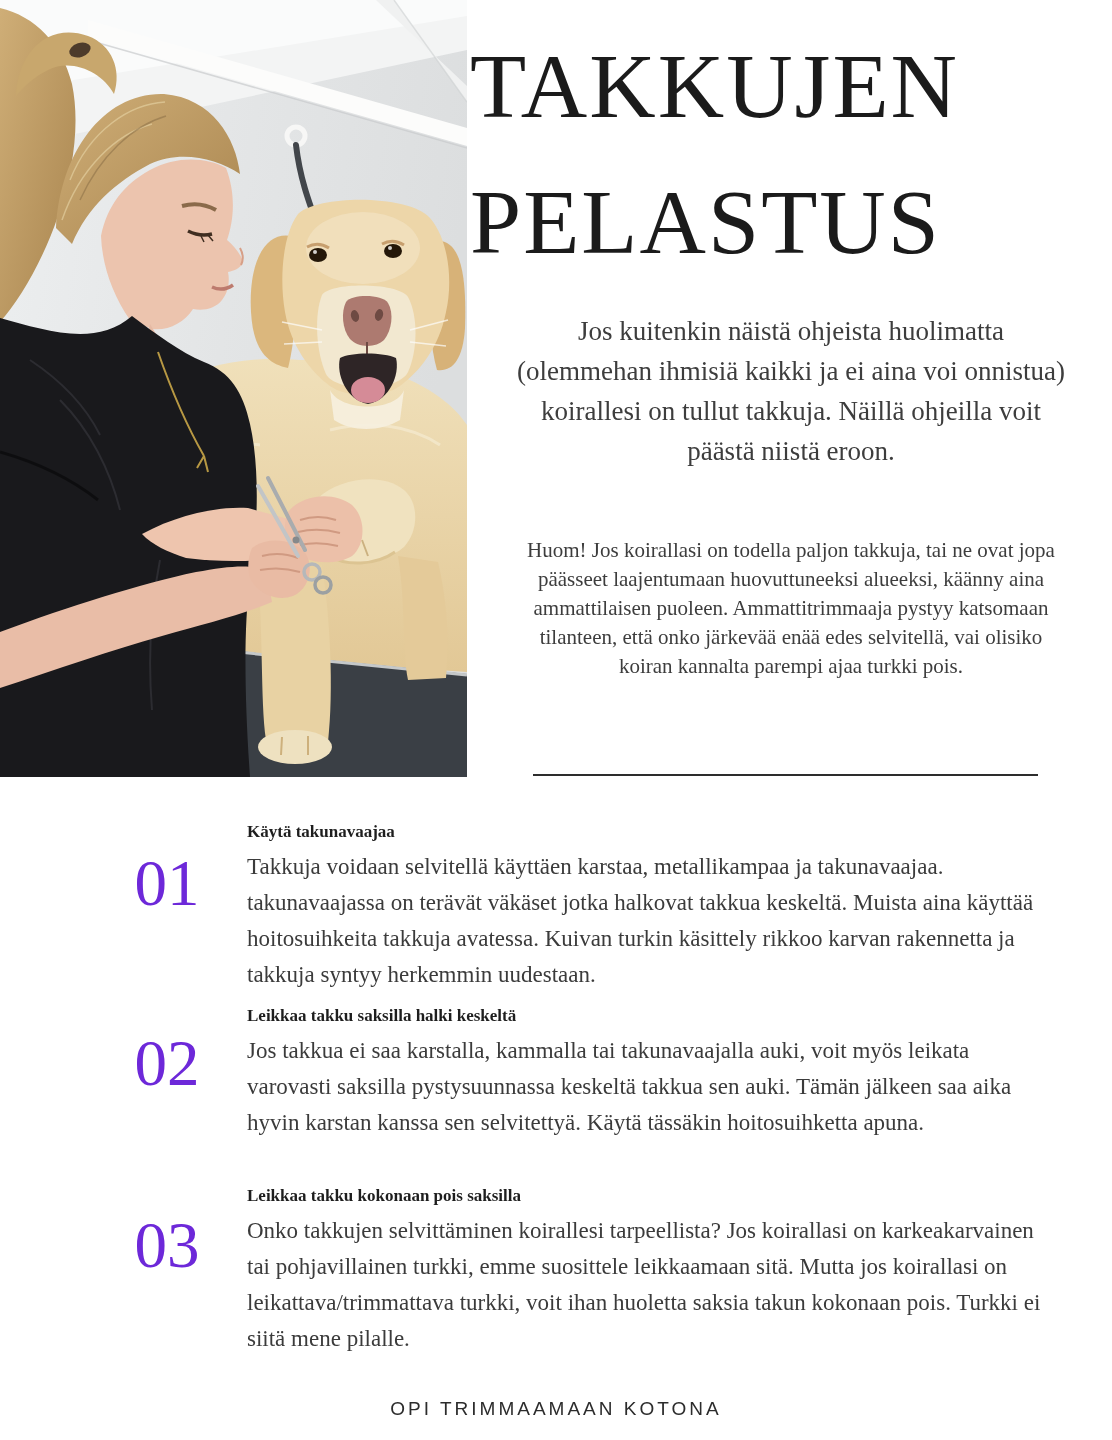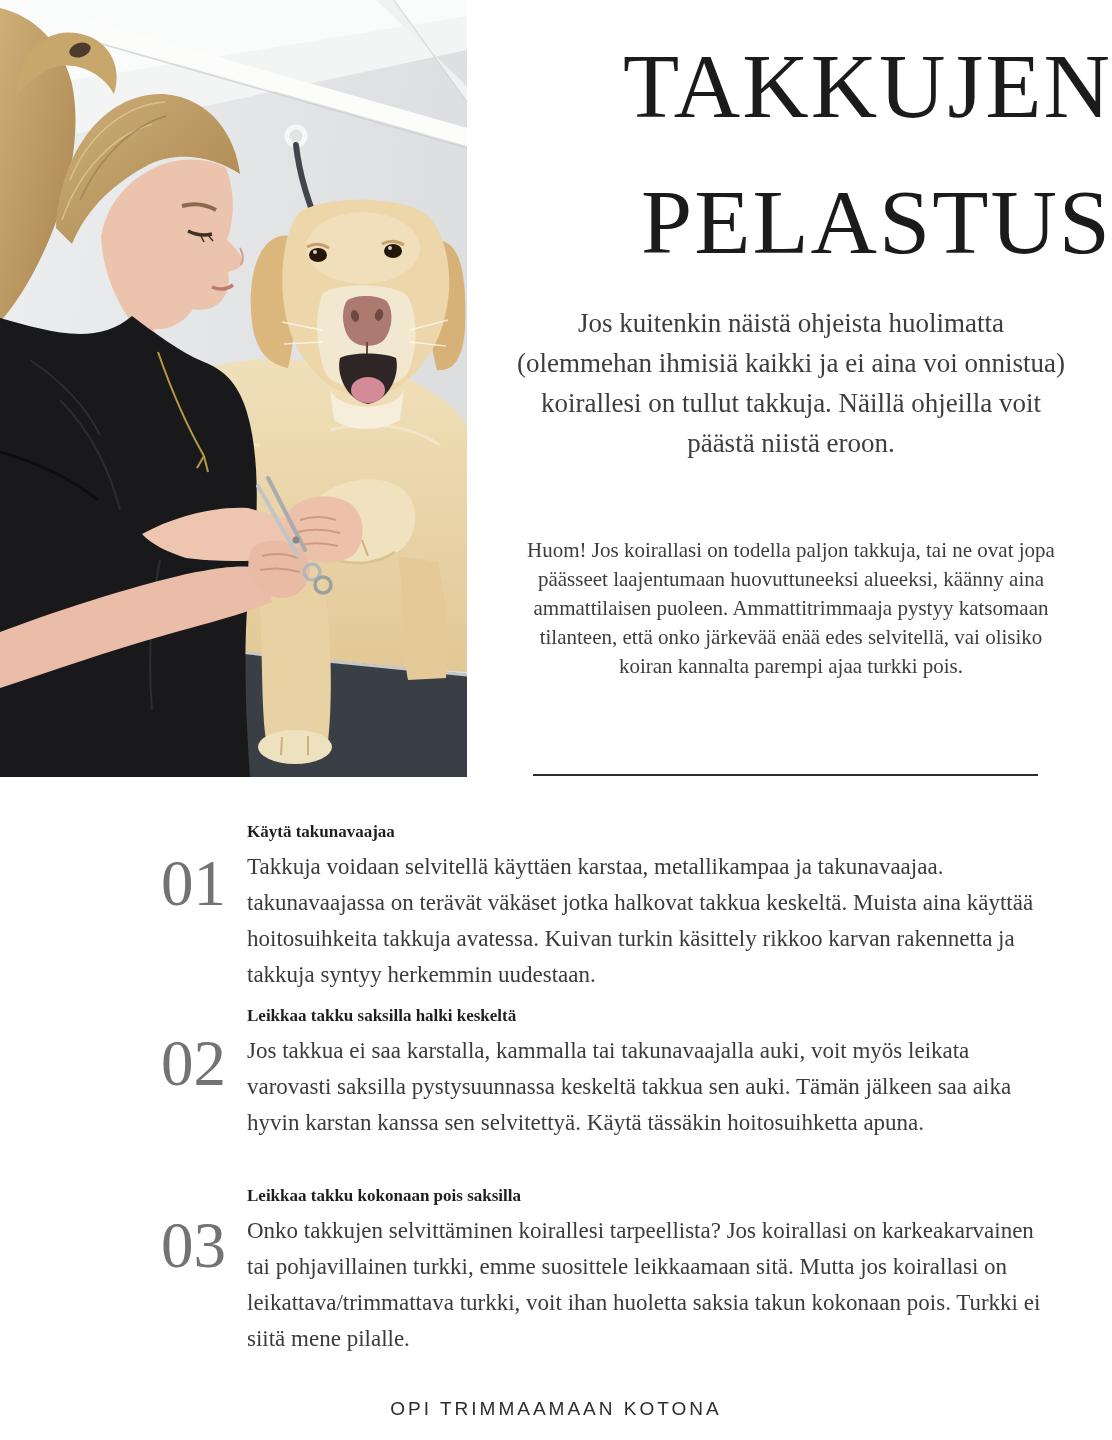--- a/index.html
+++ b/index.html
@@ -1,28 +1,28 @@
 <!DOCTYPE html>
 <html lang="fi"><head>
 <meta charset="utf-8">
 <style>
   html,body{margin:0;padding:0;background:#ffffff;}
   .page{position:relative;width:1112px;height:1440px;background:#ffffff;overflow:hidden;
         font-family:"Liberation Serif", serif;color:#3b3b3b;}
   .photo{position:absolute;left:0;top:0;width:467px;height:777px;}
   .photo svg{display:block;width:100%;height:100%;}
-  .title{position:absolute;left:470px;top:18px;width:642px;text-align:right;
+  .title{position:absolute;left:470px;top:18px;width:642px;text-align:left;
          font-size:92px;line-height:136px;letter-spacing:2px;color:#1b1b1b;font-weight:400;}
-  .intro{position:absolute;left:470px;top:303px;width:642px;text-align:center;
+  .intro{position:absolute;left:470px;top:311px;width:642px;text-align:center;
          font-size:27px;line-height:40px;color:#3d3d3d;}
   .note{position:absolute;left:470px;top:536px;width:642px;text-align:center;
         font-size:21px;line-height:29px;color:#3d3d3d;}
   .divider{position:absolute;left:533px;top:774px;width:505px;height:2px;background:#2d2d2d;}
-  .step-number{position:absolute;left:108px;width:118px;text-align:right;
-               font-size:65px;line-height:70px;color:#737373;}
+  .step-number{position:absolute;left:108px;width:118px;text-align:center;
+               font-size:65px;line-height:70px;color:#6d28d9;}
   .step-content{position:absolute;left:247px;width:812px;text-align:left;}
   .step-heading{margin:0 0 7px 0;font-size:17px;font-weight:700;color:#1e1e1e;}
   .step-body{margin:0;font-size:23px;line-height:36px;color:#3b3b3b;}
   .footer{position:absolute;left:0;top:1386px;width:1112px;text-align:center;
           font-family:"Liberation Sans", sans-serif;font-size:19px;line-height:24px;
           letter-spacing:3px;color:#2c2c2c;margin-top:11px;}
 </style>
 </head>
 <body>
 

